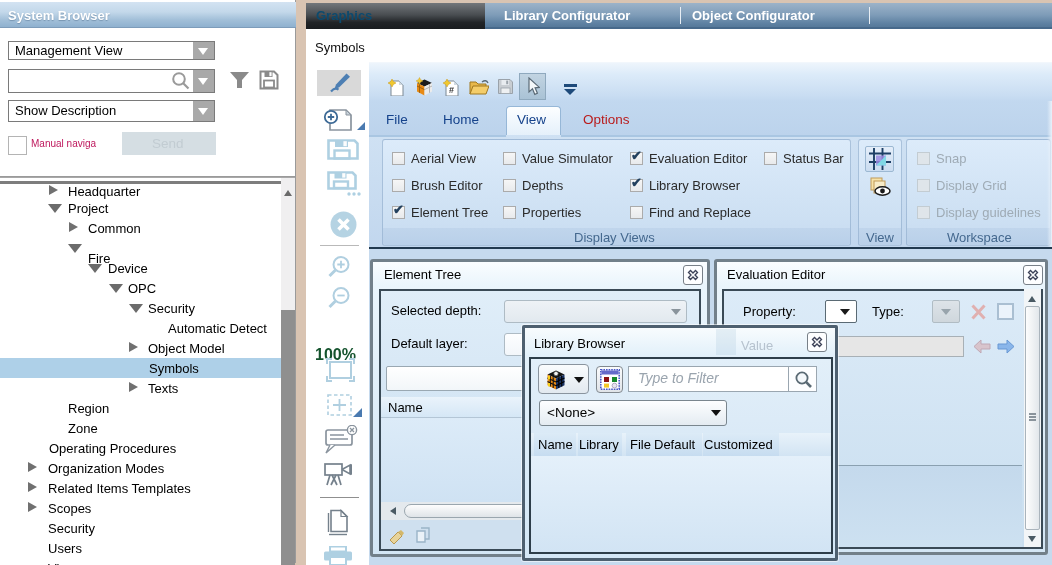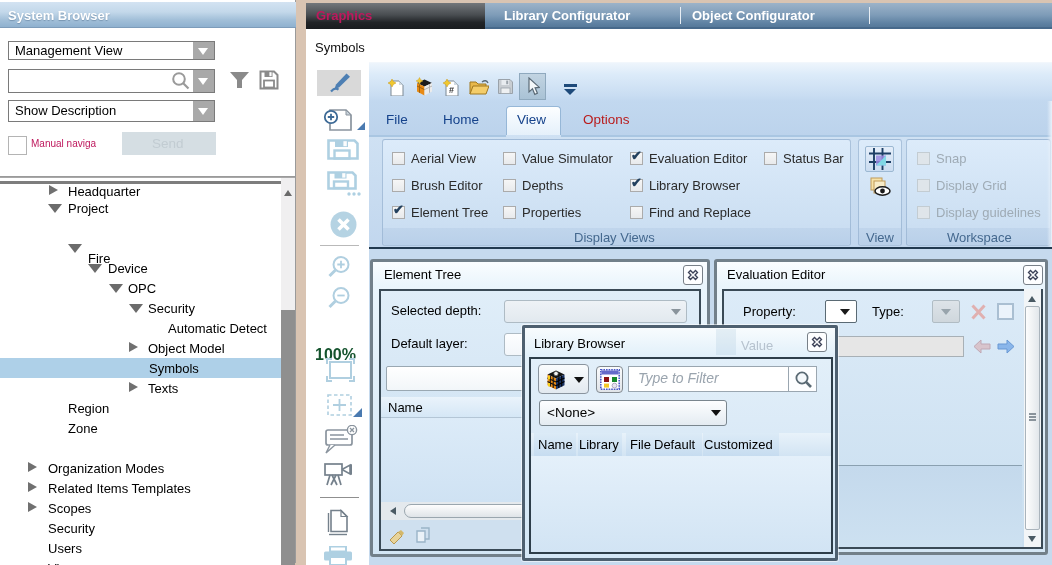--- a/index.html
+++ b/index.html
@@ -64,20 +64,24 @@
 
   <div class="abs" id="tree" style="left:0px;top:178px;width:295px;height:387px;background:#fff;overflow:hidden;font-size:13px;color:#000;">
     <div class="abs" style="left:0;top:3px;width:281px;height:20px;">
         <span class="tri-r" style="left:49px;"></span>
         <span class="tx" style="left:68px;top:3px;">Headquarter</span>
       </div>
     <div class="abs" style="left:0;top:20px;width:281px;height:20px;">
         <span class="tri-d" style="left:48px;"></span>
         <span class="tx" style="left:68px;top:3px;">Project</span>
       </div>
+    <div class="abs" style="left:0;top:40px;width:281px;height:20px;">
+        <span class="tri-r" style="left:69px;"></span>
+        <span class="tx" style="left:88px;top:3px;">Common</span>
+      </div>
     <div class="abs" style="left:0;top:60px;width:281px;height:20px;">
         <span class="tri-d" style="left:68px;"></span>
         <span class="tx" style="left:88px;top:13px;">Fire</span>
       </div>
     <div class="abs" style="left:0;top:80px;width:331px;height:20px;">
         <span class="tri-d" style="left:88px;"></span>
         <span class="tx" style="left:108px;top:3px;">Device</span>
       </div>
     <div class="abs" style="left:0;top:100px;width:281px;height:20px;">
         <span class="tri-d" style="left:109px;"></span>
@@ -99,20 +103,23 @@
       </div>
     <div class="abs" style="left:0;top:200px;width:281px;height:20px;">
         <span class="tri-r" style="left:129px;"></span>
         <span class="tx" style="left:148px;top:3px;">Texts</span>
       </div>
     <div class="abs" style="left:0;top:220px;width:281px;height:20px;">
         <span class="tx" style="left:68px;top:3px;">Region</span>
       </div>
     <div class="abs" style="left:0;top:240px;width:281px;height:20px;">
         <span class="tx" style="left:68px;top:3px;">Zone</span>
+      </div>
+    <div class="abs" style="left:0;top:260px;width:281px;height:20px;">
+        <span class="tx" style="left:49px;top:3px;">Operating Procedures</span>
       </div>
     <div class="abs" style="left:0;top:280px;width:281px;height:20px;">
         <span class="tri-r" style="left:28px;"></span>
         <span class="tx" style="left:48px;top:3px;">Organization Modes</span>
       </div>
     <div class="abs" style="left:0;top:300px;width:281px;height:20px;">
         <span class="tri-r" style="left:28px;"></span>
         <span class="tx" style="left:48px;top:3px;">Related Items Templates</span>
       </div>
     <div class="abs" style="left:0;top:320px;width:281px;height:20px;">
@@ -135,21 +142,21 @@
 
   <div class="abs" style="left:281px;top:178px;width:14px;height:387px;background:#f0eff0;"></div>
   <div class="abs" style="left:281px;top:180px;width:14px;height:16px;background:#f0eff0;"></div>
   <div class="abs" style="left:284px;top:190px;width:0;height:0;border-left:4px solid transparent;border-right:4px solid transparent;border-bottom:6px solid #6a6a6a;"></div>
   <div class="abs" style="left:281px;top:310px;width:14px;height:255px;background:#8f8f8f;"></div>
 
   <div class="abs" style="left:306px;top:29px;width:746px;height:536px;background:#fff;"></div>
 
   <div class="abs" style="left:306px;top:3px;width:179px;height:26px;background:linear-gradient(#73777b,#4a4e52 45%,#212427 75%,#191c1f);"></div>
   <div class="abs" style="left:485px;top:3px;width:567px;height:26px;background:linear-gradient(#9cb3c9,#7e9cb8 50%,#5e81a2 85%,#56799a);border-bottom:2px solid #47698b;box-sizing:border-box;"></div>
-  <div class="tx" style="left:316px;top:8px;font-size:13px;font-weight:bold;color:#be185d;">Graphics</div>
+  <div class="tx" style="left:316px;top:8px;font-size:13px;font-weight:bold;color:#0c4a6e;">Graphics</div>
   <div class="tx" style="left:504px;top:8px;font-size:13px;font-weight:bold;color:#fff;">Library Configurator</div>
   <div class="tx" style="left:692px;top:8px;font-size:13px;font-weight:bold;color:#fff;">Object Configurator</div>
   <div class="abs" style="left:680px;top:7px;width:1px;height:17px;background:#e8eef4;"></div>
   <div class="abs" style="left:869px;top:7px;width:1px;height:17px;background:#e8eef4;"></div>
 
   <div class="tx" style="left:315px;top:40px;font-size:13px;color:#111;">Symbols</div>
 
   <div class="abs" style="left:317px;top:70px;width:44px;height:26px;background:#d9d9d9;"></div>
   <svg class="abs" style="left:327px;top:72px;" width="25" height="22" viewBox="0 0 25 22">
       <path d="M19.5 1.5 L23 4.8 L12 15.5 L7.5 16.8 L9 12.4 Z" fill="#4d7fb3"></path>

